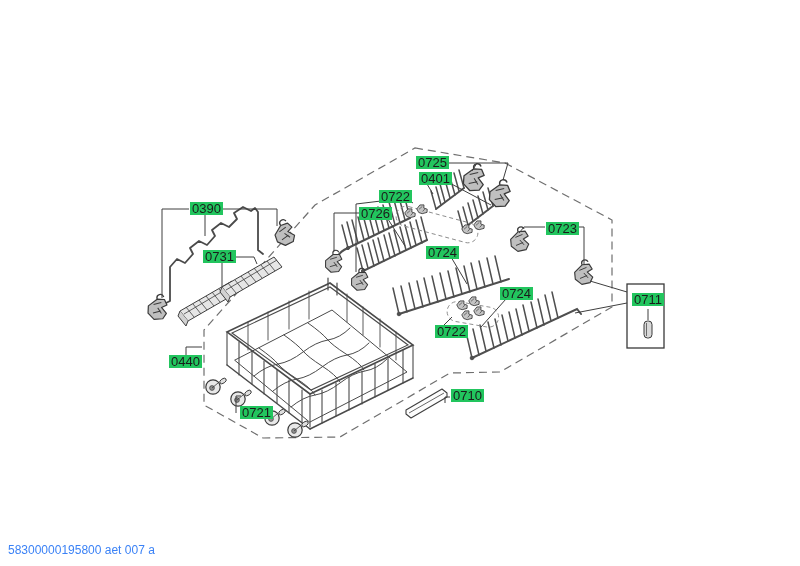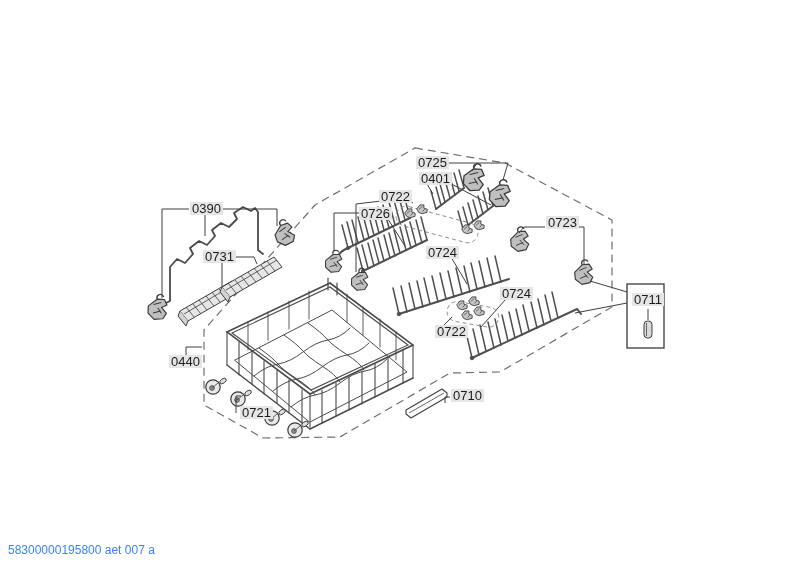--- a/index.html
+++ b/index.html
@@ -3,21 +3,21 @@
 <meta charset="utf-8">
 <style>
   html,body{margin:0;padding:0;background:#e9e9e9;}
   .stage{
     position:relative;width:800px;height:566px;background:#ffffff;
     overflow:hidden;font-family:"Liberation Sans",sans-serif;
   }
   .stage svg{position:absolute;left:0;top:0;}
   .lbl{
     position:absolute;font:13px "Liberation Sans",sans-serif;color:#1b1b1b;
-    background:#e5e5e5;padding:0 2px;line-height:1.0;white-space:nowrap;
+    background:#22c55e;padding:0 2px;line-height:1.0;white-space:nowrap;
   }
   .footer{
     position:absolute;left:8px;top:543px;font:12px "Liberation Sans",sans-serif;
     color:#3b82f6;white-space:nowrap;
   }
 </style>
 </head>
 <body>
 
 <div class="stage">
@@ -177,21 +177,21 @@
 
 <div class="lbl" style="left:190px;top:202px">0390</div>
 <div class="lbl" style="left:203px;top:250px">0731</div>
 <div class="lbl" style="left:169px;top:355px">0440</div>
 <div class="lbl" style="left:240px;top:406px">0721</div>
 <div class="lbl" style="left:359px;top:207px">0726</div>
 <div class="lbl" style="left:379px;top:190px">0722</div>
 <div class="lbl" style="left:416px;top:156px">0725</div>
 <div class="lbl" style="left:419px;top:172px">0401</div>
 <div class="lbl" style="left:426px;top:246px">0724</div>
-<div class="lbl" style="left:546px;top:216px">0723</div>
+<div class="lbl" style="left:546px;top:222px">0723</div>
 <div class="lbl" style="left:500px;top:287px">0724</div>
 <div class="lbl" style="left:435px;top:325px">0722</div>
 <div class="lbl" style="left:451px;top:389px">0710</div>
 <div class="lbl" style="left:632px;top:293px">0711</div>
 
 <div class="footer">58300000195800 aet 007 a</div>
 
 </div>
 
 </body></html>

